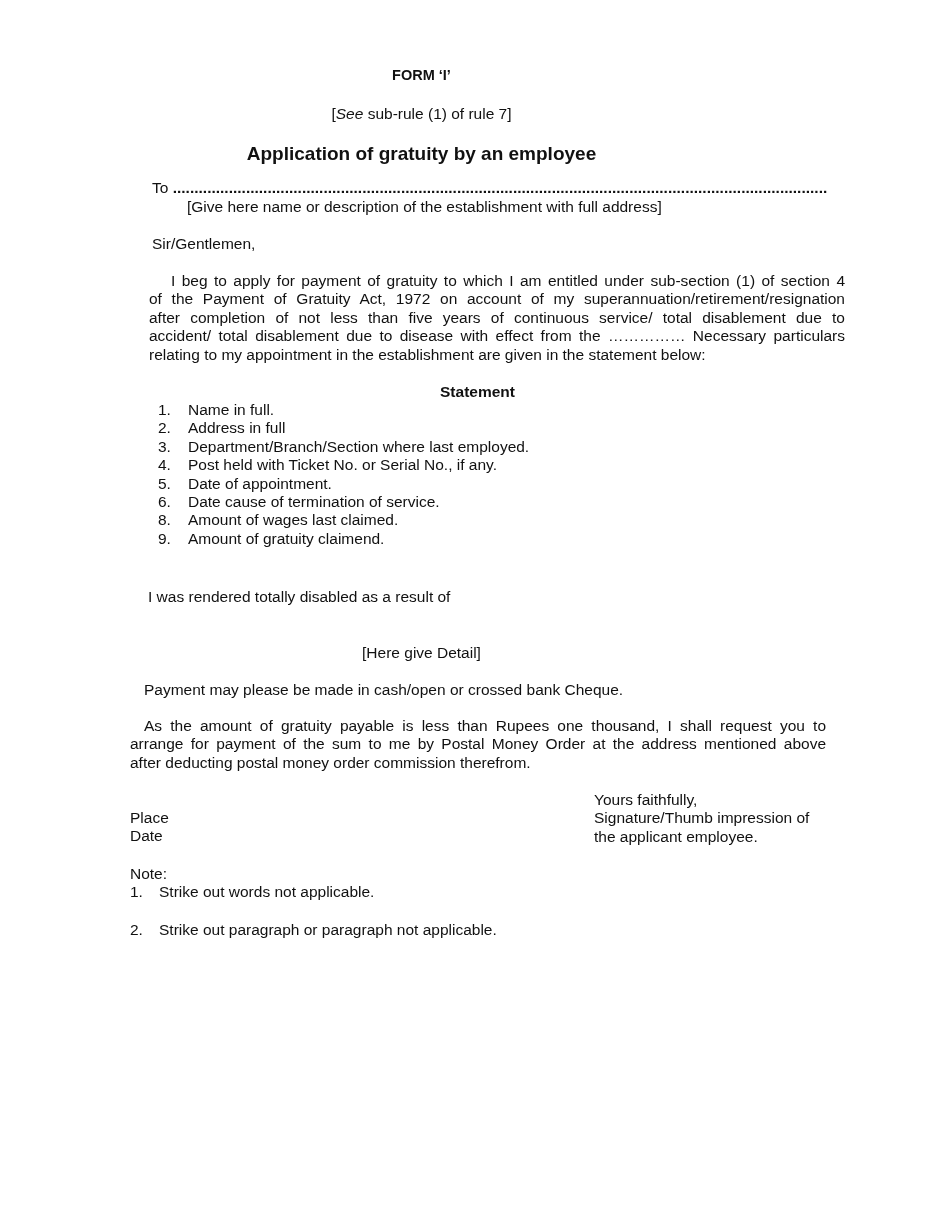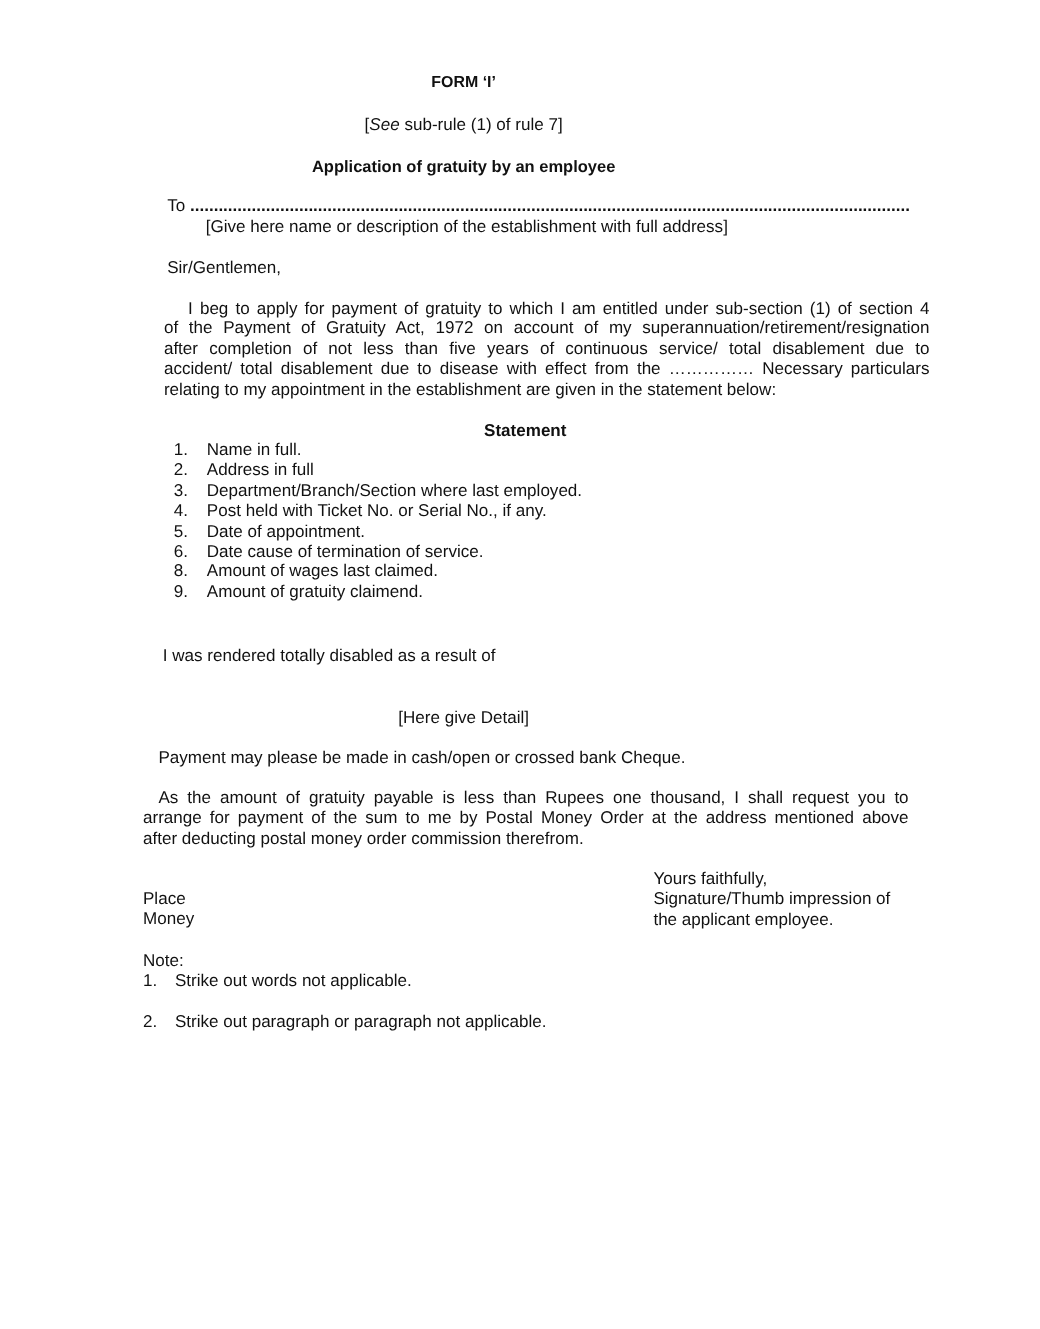--- a/index.html
+++ b/index.html
@@ -6,21 +6,21 @@
     body {
       width: 945px; height: 1208px; position: relative; overflow: hidden;
       font-family: "Liberation Sans", sans-serif; color: #111111;
       font-size: 15.5px;
     }
     .abs { position: absolute; white-space: nowrap; }
     .center { left: 0; width: 843px; text-align: center; }
     .bold { font-weight: bold; }
     .title { top: 67px; font-size: 14.5px; }
     .subtitle { top: 105px; }
-    .heading { top: 143px; font-size: 15px; }
+    .heading { top: 143px; font-size: 19px; }
     .to-line { top: 179px; left: 152px; width: 676px; overflow: hidden; }
     .to-hint { top: 198px; left: 187px; }
     .salutation { top: 235px; left: 152px; }
     .para {
       position: absolute; left: 130px; width: 696px;
       text-align: justify; text-align-last: left;
       line-height: 18.4px; text-indent: 22px; white-space: normal;
     }
     .p1 { top: 272px; margin-left: 19px; }
     .p1 span.line { display: block; text-align: justify; text-align-last: justify; }
@@ -97,19 +97,19 @@
 </div>
 
 <div class="abs sig-block">
   <div>Yours faithfully,</div>
   <div>Signature/Thumb impression of</div>
   <div>the applicant employee.</div>
 </div>
 
 <div class="abs place-block">
   <div>Place</div>
-  <div>Money</div>
+  <div>Date</div>
 </div>
 
 <div class="abs note-block">Note:</div>
 
 <div class="note-item n1"><span class="num">1.</span><span>Strike out words not applicable.</span></div>
 <div class="note-item n2"><span class="num">2.</span><span>Strike out paragraph or paragraph not applicable.</span></div>
 
 </body></html>

